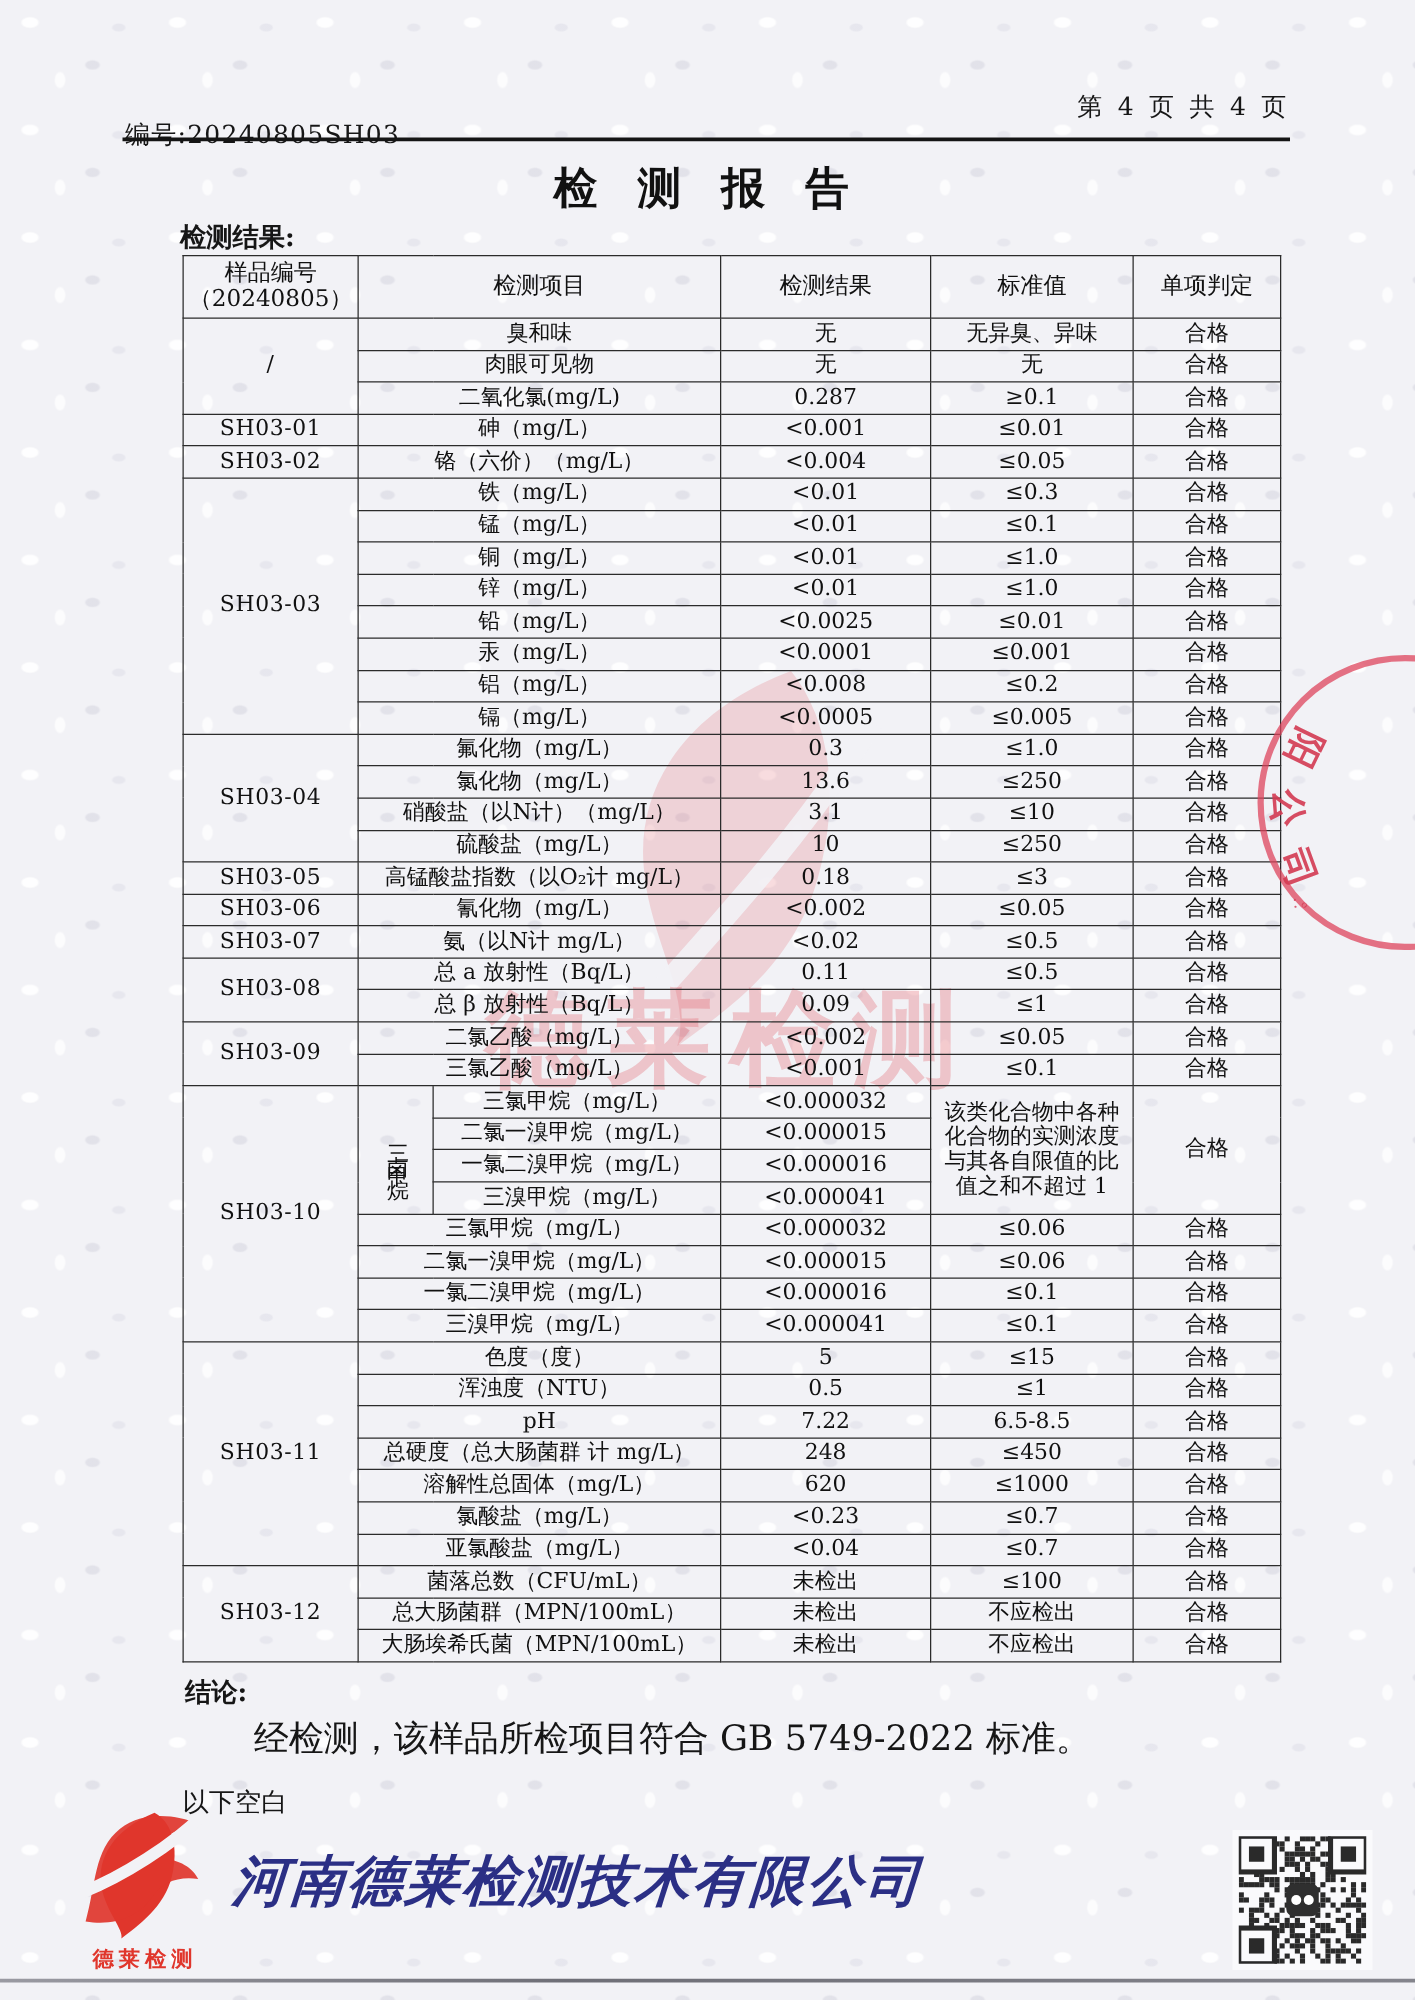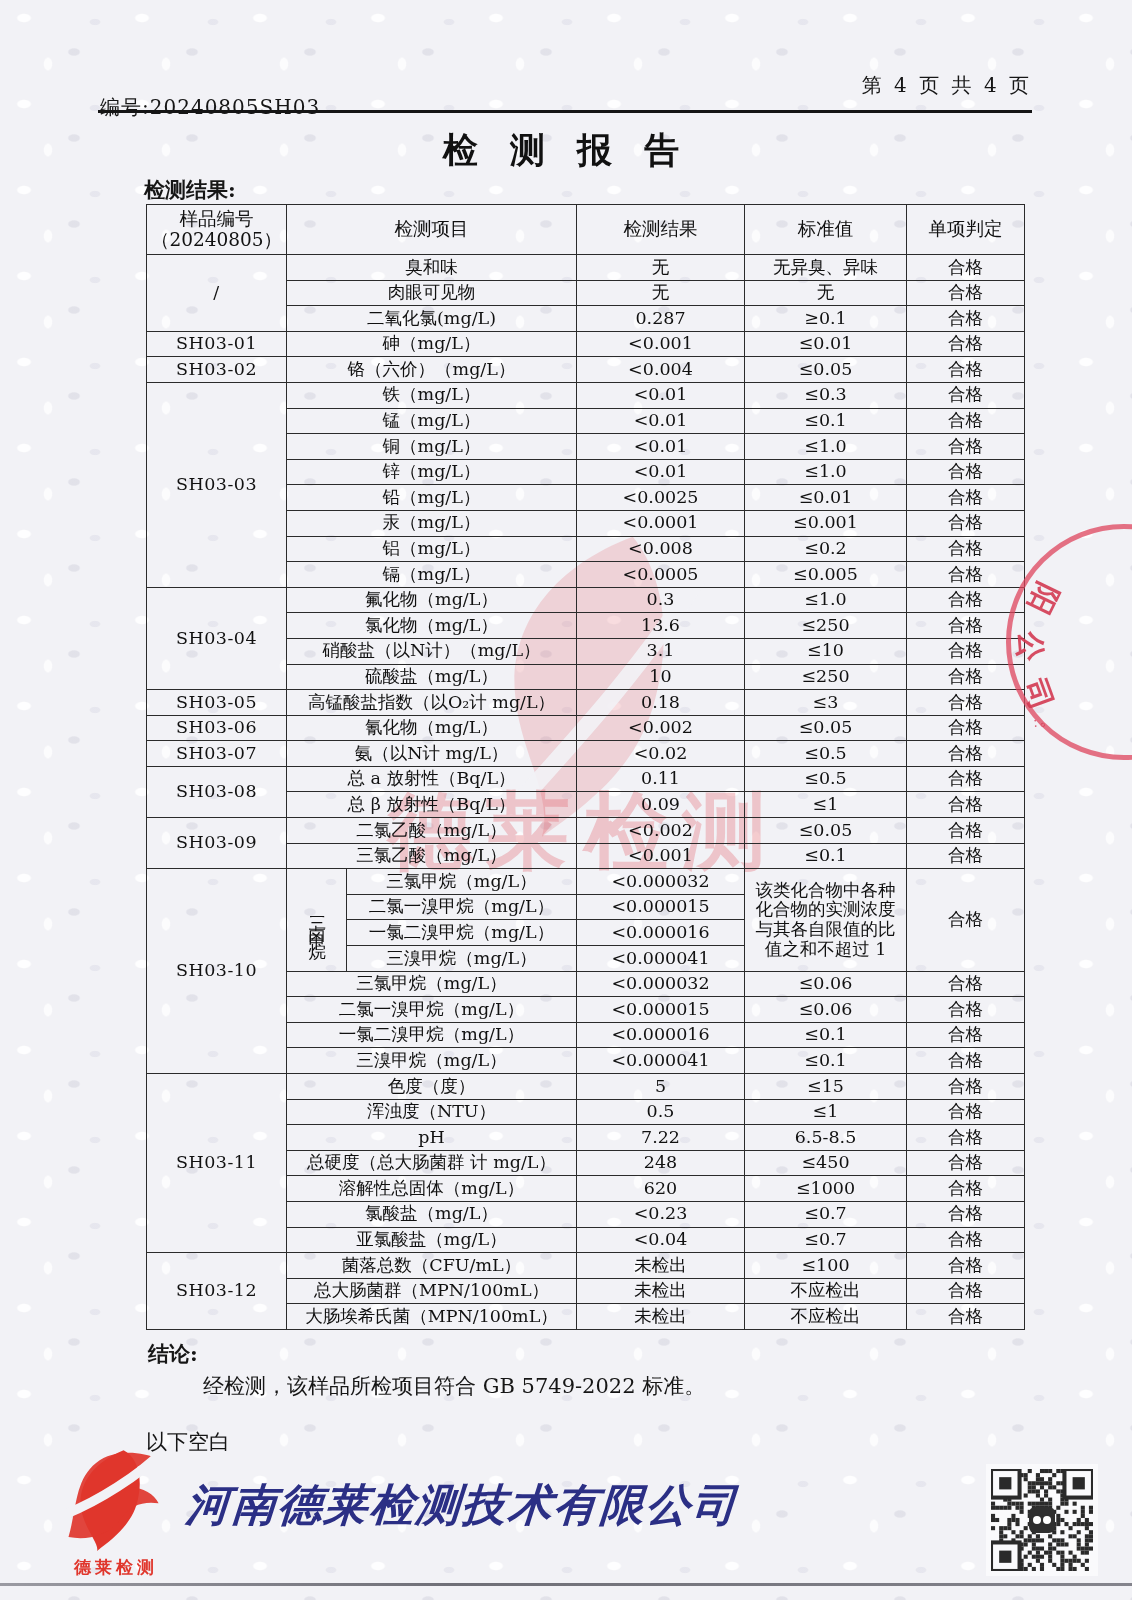--- a/index.html
+++ b/index.html
@@ -49,21 +49,21 @@
   td.sample-cell { font-size:17.5px; letter-spacing:0.5px; }
   td.sample-slash { font-size:22px; }
   td.vert-cell {
     writing-mode:vertical-rl; text-orientation:upright;
     letter-spacing:9px; font-size:18px; padding:6px 0;
   }
   td.std-merged { font-size:17px; line-height:1.25; padding:2px 12px; }
 
   
   .conclusion-label { left:148px; top:1340px; font-size:21px; font-weight:600;text-align:right; }
-  .conclusion-text  { left:203px; top:1372px; font-size:21px; }
+  .conclusion-text  { left:203px; top:1372px; font-size:28px; }
   .blank-note       { left:146px; top:1428px; font-size:21px; }
 
   
   .wm-text {
     left:388px; top:775px; font-size:84px; font-weight:bold; letter-spacing:14px;
     color:rgba(226,88,100,0.30); pointer-events:none; white-space:nowrap;
   }
   .wm-leaf { left:462px; top:528px; pointer-events:none; transform:rotate(6deg); }
 
   

